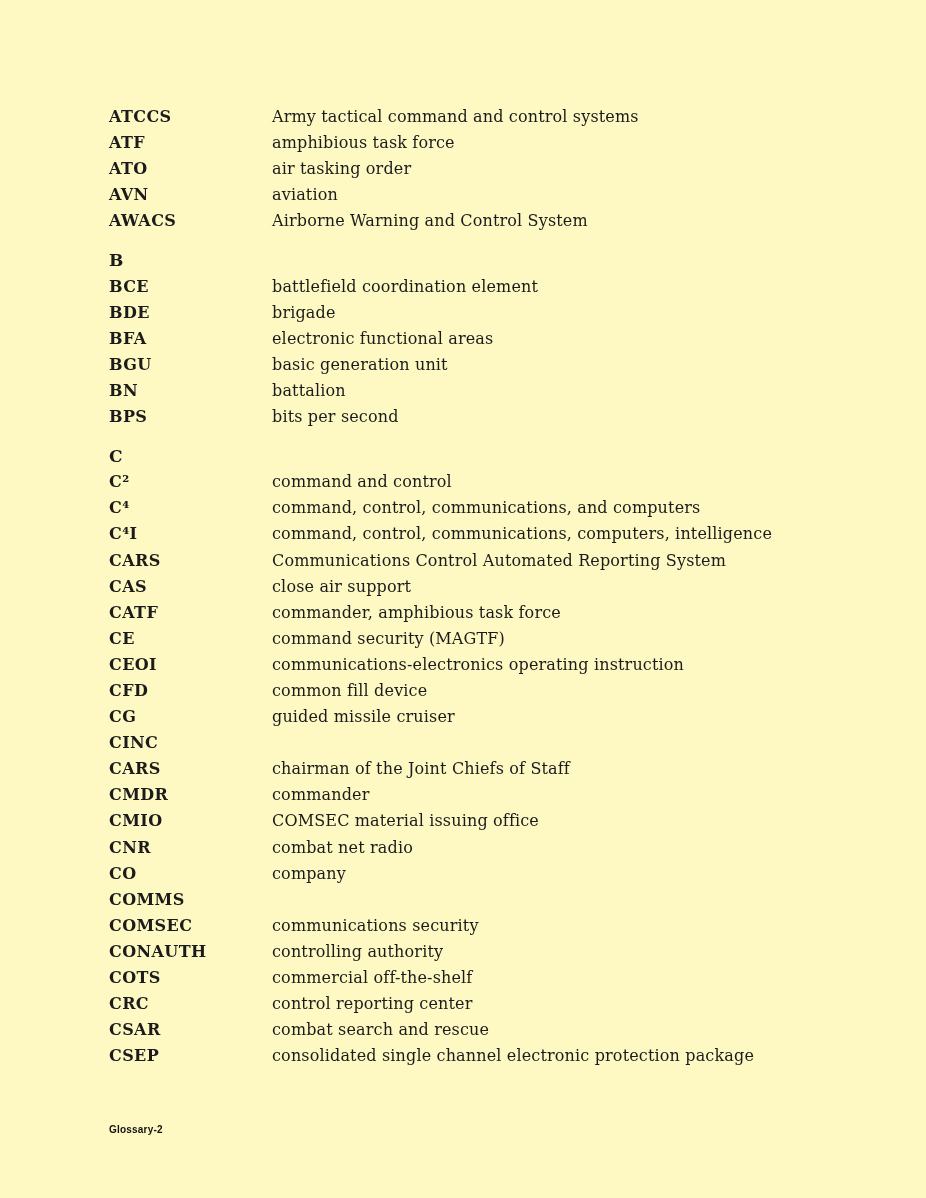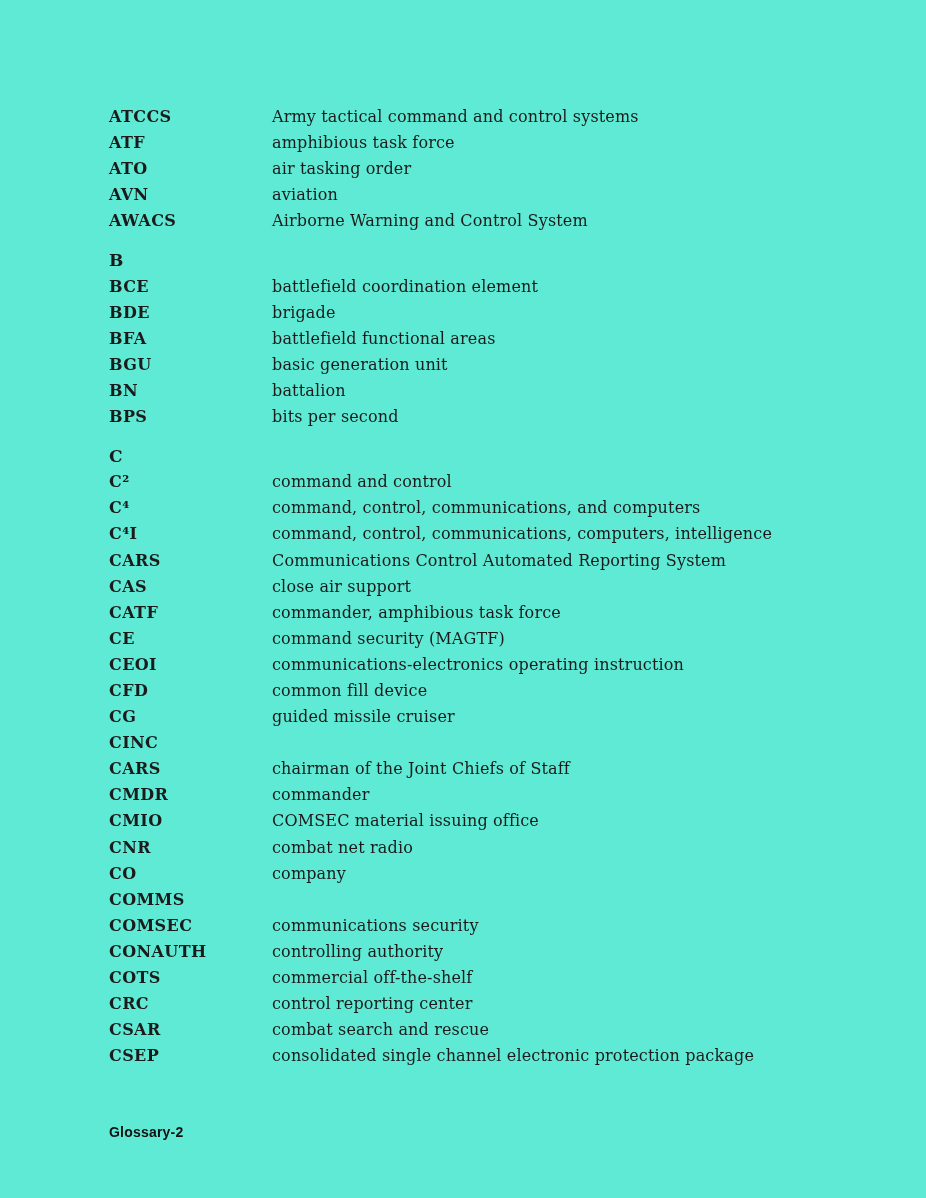--- a/index.html
+++ b/index.html
@@ -5,21 +5,21 @@
 <style>
   html, body {
     margin: 0;
     padding: 0;
     background: #ffffff;
   }
   .page {
     position: relative;
     width: 926px;
     height: 1198px;
-    background: #5eead4;
+    background: #fef9c3;
     overflow: hidden;
     font-family: "DejaVu Serif", serif;
     color: #1b1b1b;
   }
   .content {
     position: absolute;
     top: 104px;
     left: 109px;
     right: 36px;
   }
@@ -45,21 +45,21 @@
     font-weight: bold;
     line-height: 26.1px;
     letter-spacing: 0.4px;
   }
   .footer {
     position: absolute;
     left: 109px;
     top: 1124px;
     font-family: "Liberation Sans", sans-serif;
     font-weight: bold;
-    font-size: 14px;
+    font-size: 10px;
     color: #111111;
     letter-spacing: 0.2px;
   }
 </style>
 </head>
 <body>
 
 <div class="page">
   <main class="content">
       <div class="glossary-row">
@@ -86,21 +86,21 @@
       <div class="glossary-row">
     <span class="acronym">BCE</span>
     <span class="definition">battlefield coordination element</span>
   </div>
       <div class="glossary-row">
     <span class="acronym">BDE</span>
     <span class="definition">brigade</span>
   </div>
       <div class="glossary-row">
     <span class="acronym">BFA</span>
-    <span class="definition">battlefield functional areas</span>
+    <span class="definition">electronic functional areas</span>
   </div>
       <div class="glossary-row">
     <span class="acronym">BGU</span>
     <span class="definition">basic generation unit</span>
   </div>
       <div class="glossary-row">
     <span class="acronym">BN</span>
     <span class="definition">battalion</span>
   </div>
       <div class="glossary-row">

